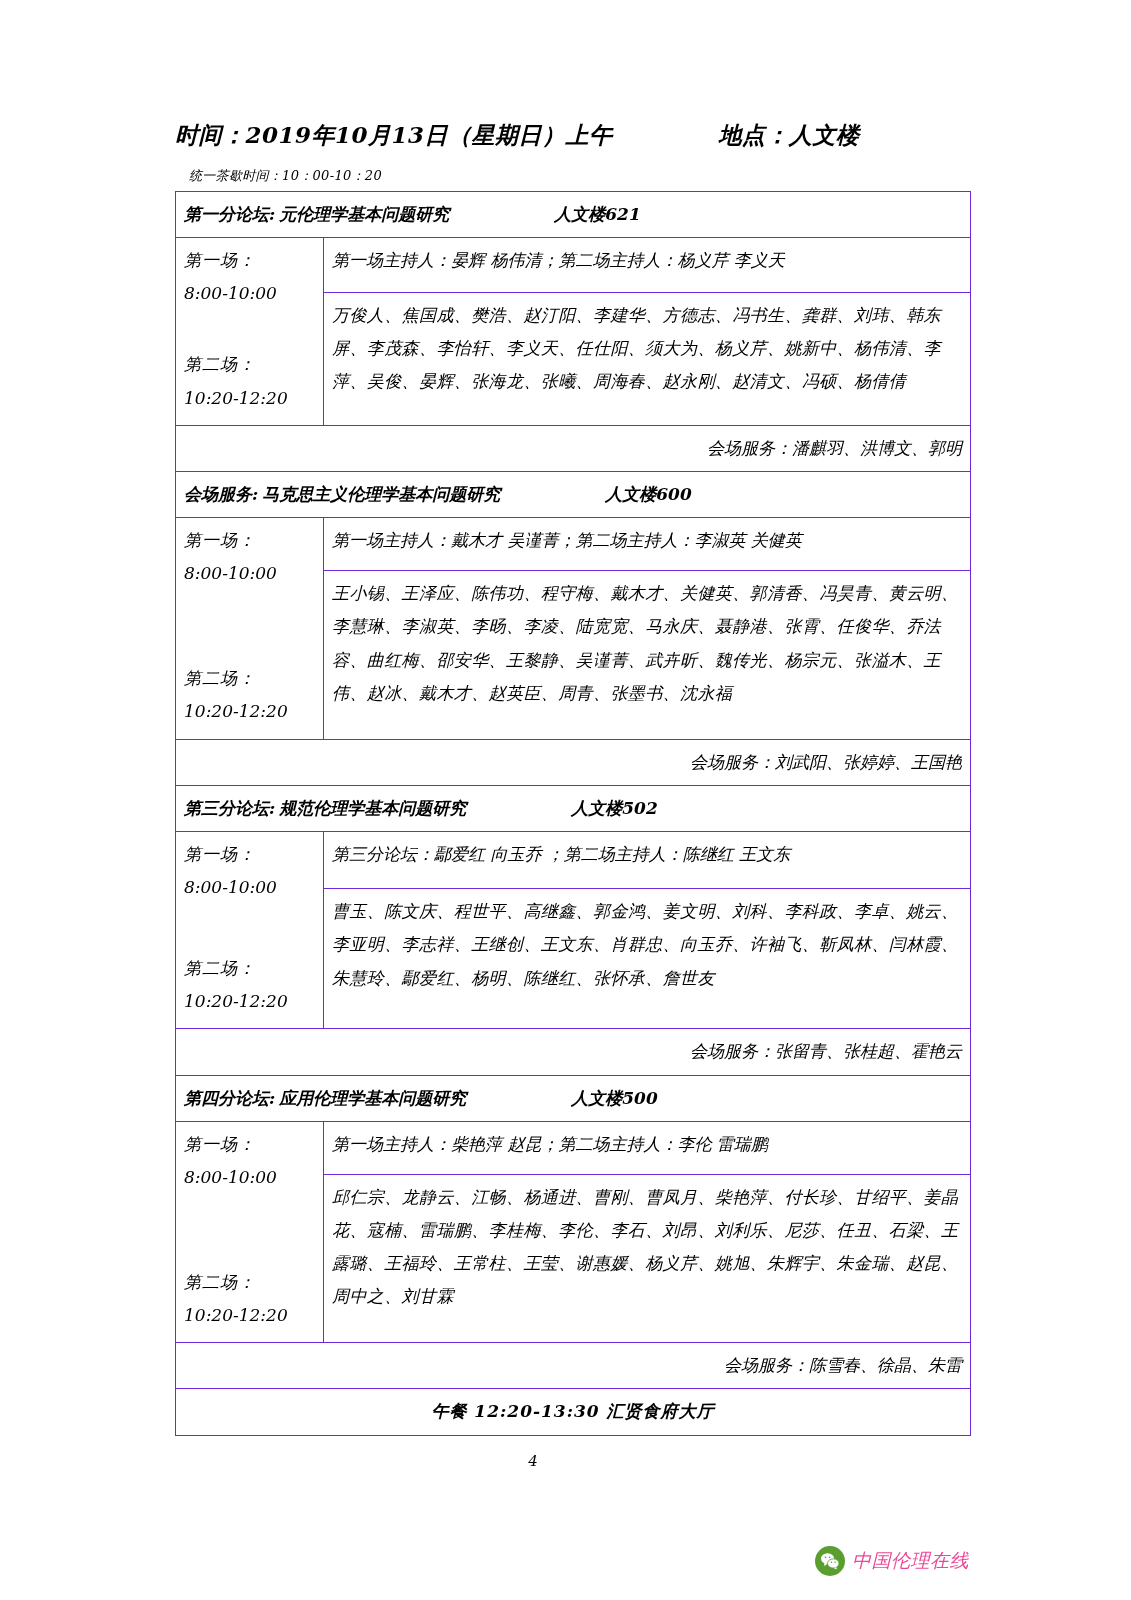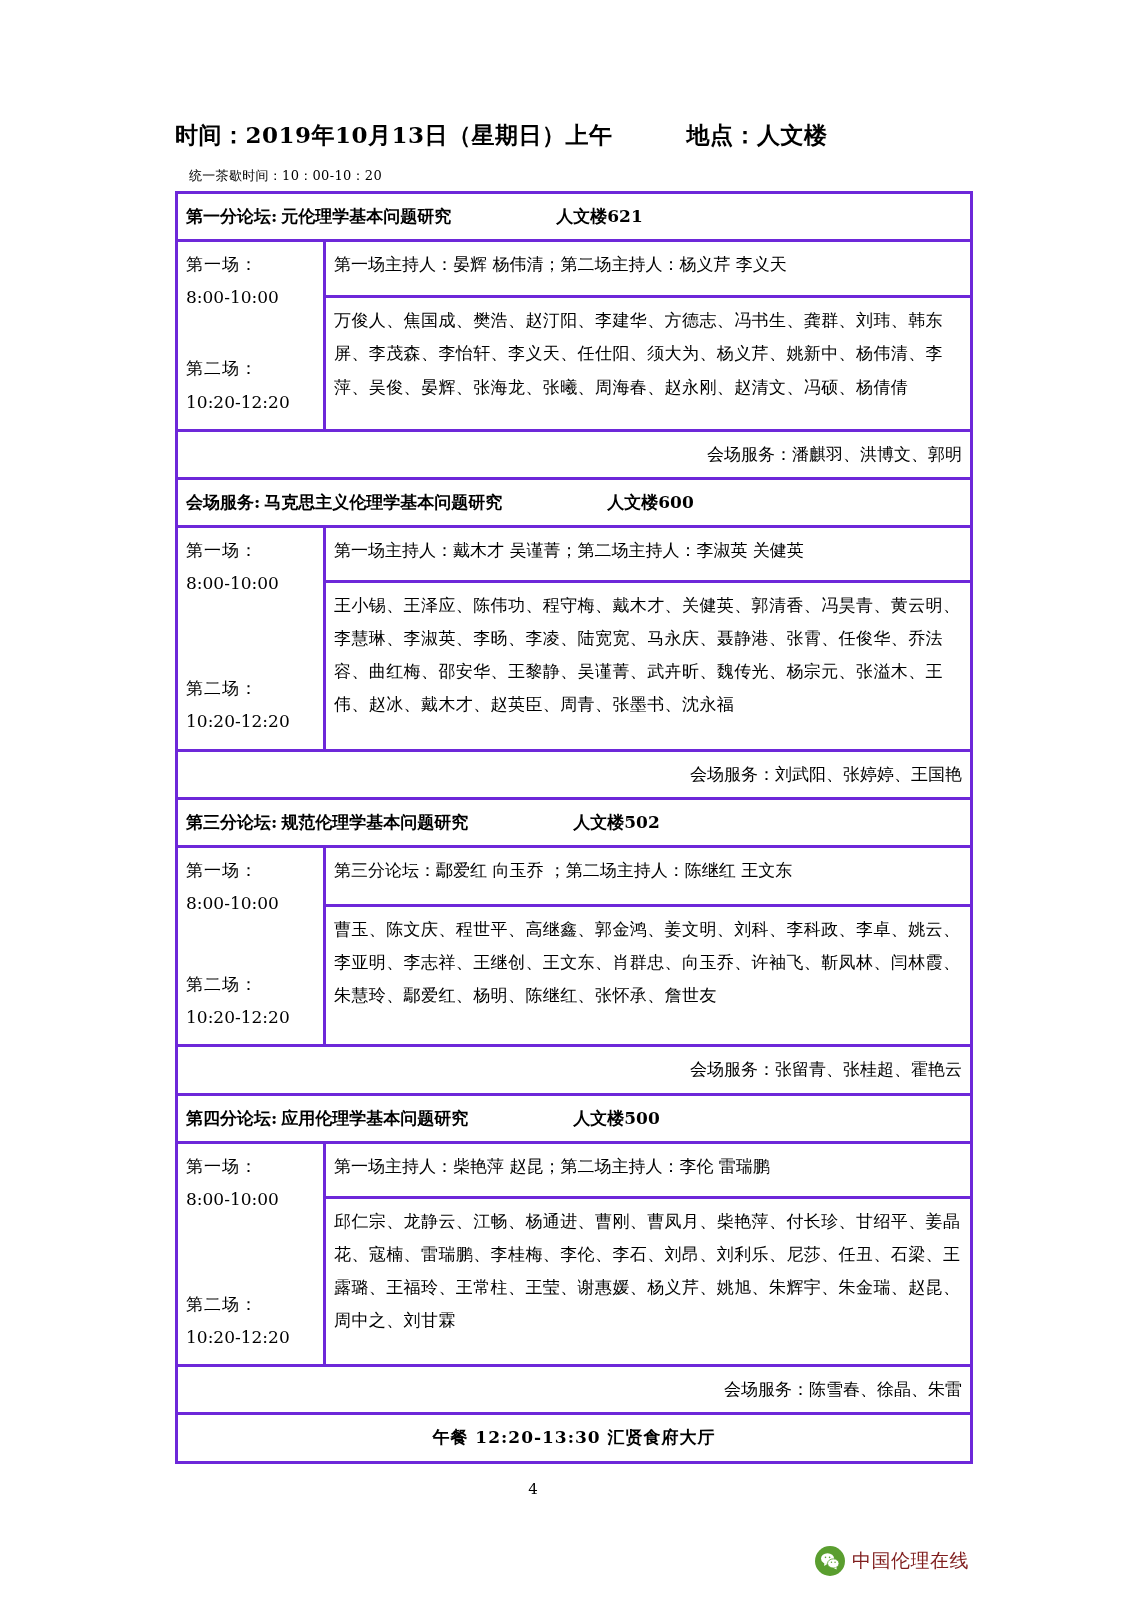--- a/index.html
+++ b/index.html
@@ -13,48 +13,49 @@
     font-family: "DejaVu Serif", "Liberation Serif", serif;
     color: #000000;
     position: relative;
   }
   .page {
     position: relative;
     width: 995px;
     min-height: 1600px;
     box-sizing: border-box;
     padding: 120px 84px 40px 175px;
+    font-style: italic;
   }
   .header-line {
     display: flex;
     align-items: baseline;
     font-size: 23px;
     font-weight: bold;
     letter-spacing: 0.5px;
     margin-bottom: 14px;
   }
   .header-time {
     white-space: nowrap;
   }
   .header-place {
-    margin-left: 74px;
+    margin-left: 106px;
     white-space: nowrap;
   }
   .tea-break {
     font-size: 13px;
     margin: 16px 0 6px 14px;
     letter-spacing: 0.3px;
   }
   table.schedule {
     border-collapse: collapse;
     width: 795px;
     table-layout: fixed;
   }
   table.schedule td {
-    border: 3px solid #6d28d9;
+    border: 1px solid #6d28d9;
     vertical-align: top;
     padding: 6px 8px;
     font-size: 17px;
     line-height: 1.95;
   }
   td.forum-head {
     font-weight: bold;
     font-size: 18px;
     padding: 7px 8px 7px 10px;
     line-height: 1.5;
@@ -133,21 +134,21 @@
     border-radius: 50%;
     background: #5a9e2f;
     display: flex;
     align-items: center;
     justify-content: center;
     margin-right: 7px;
   }
   .wechat-icon svg { display:block; }
   .wechat-text {
     font-size: 19px;
-    color: #7f1d1d;
+    color: #ec4899;
     letter-spacing: 0.5px;
   }
 </style>
 </head>
 <body>
 
 <div class="page">
 
   <div class="header-line">
     <span class="header-time">时间：2019年10月13日（星期日）上午</span>

